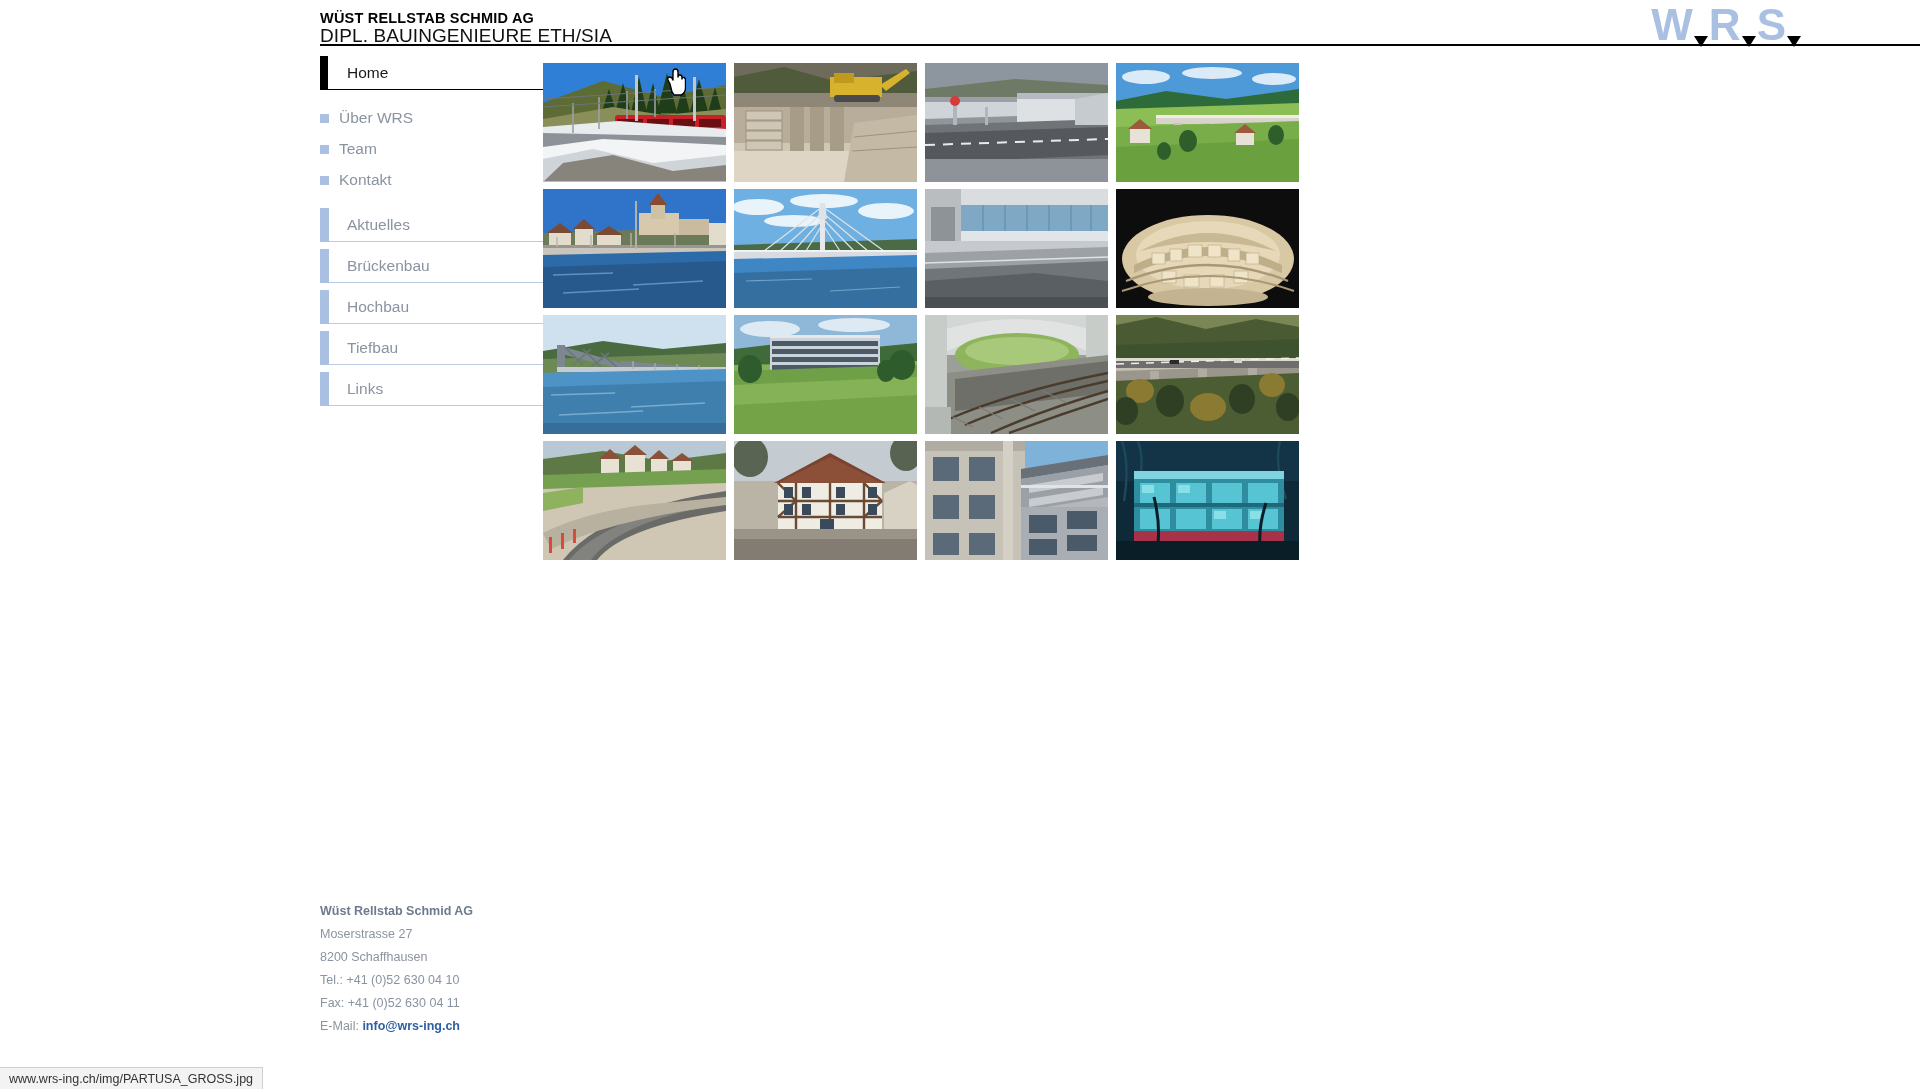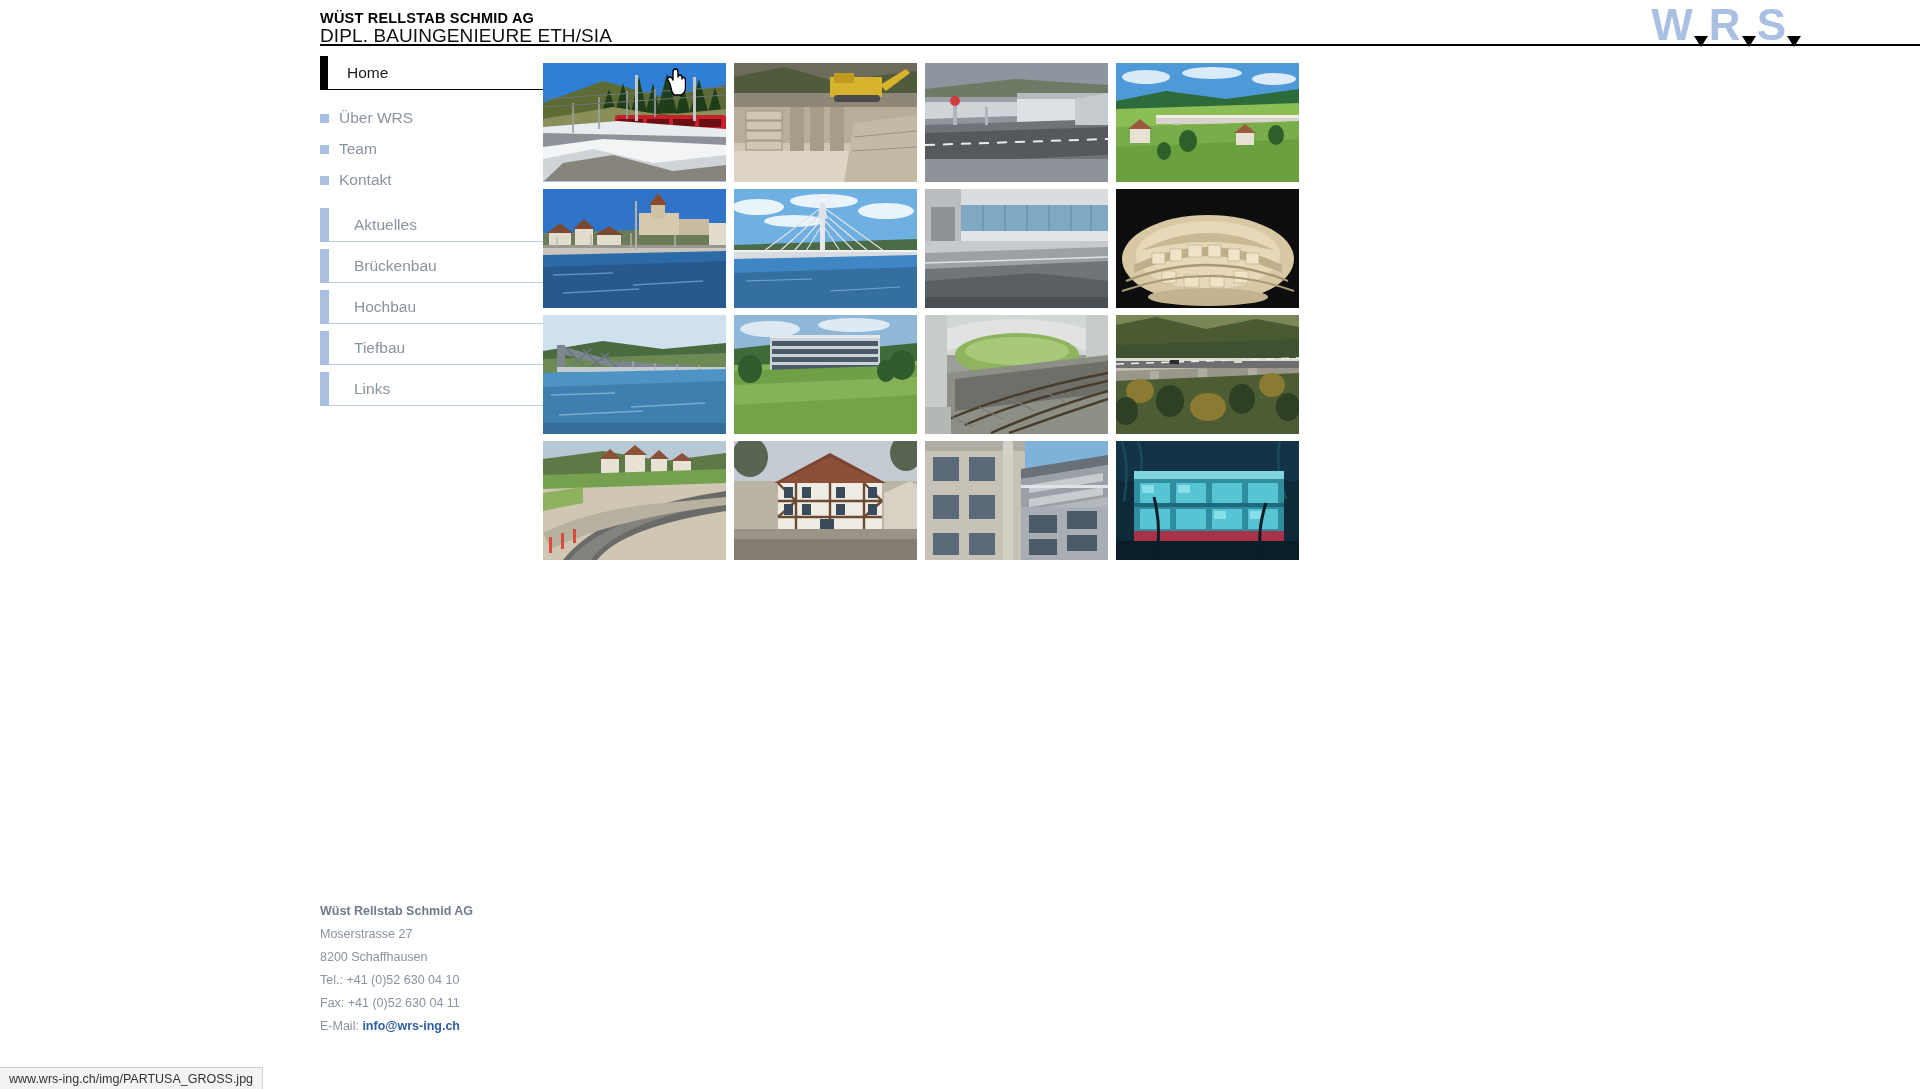--- a/index.html
+++ b/index.html
@@ -59,21 +59,21 @@
   }
   .nav-simple .bullet {
     width: 9px; height: 9px; background: #a9c0e2; margin-right: 10px; flex: none;
   }
   .nav-simple .label { font-size: 15.5px; color: #8a93a0; }
 
   .nav-sections { margin-top: 16px; }
   .nav-section {
     position: relative; height: 34px; width: 245px;
     display: flex; align-items: center;
-    border-bottom: 1.2px solid #b9cbe6; margin-bottom: 7px; padding-left: 7px;
+    border-bottom: 1.2px solid #b9cbe6; margin-bottom: 7px;
   }
   .nav-section .marker {
     position: absolute; left: 0; top: 0; width: 9px; height: 34px; background: #a9c0e2;
   }
   .nav-section .label {
     margin-left: 27px; font-size: 15.5px; color: #8a93a0;
   }
 
   
   .grid {

